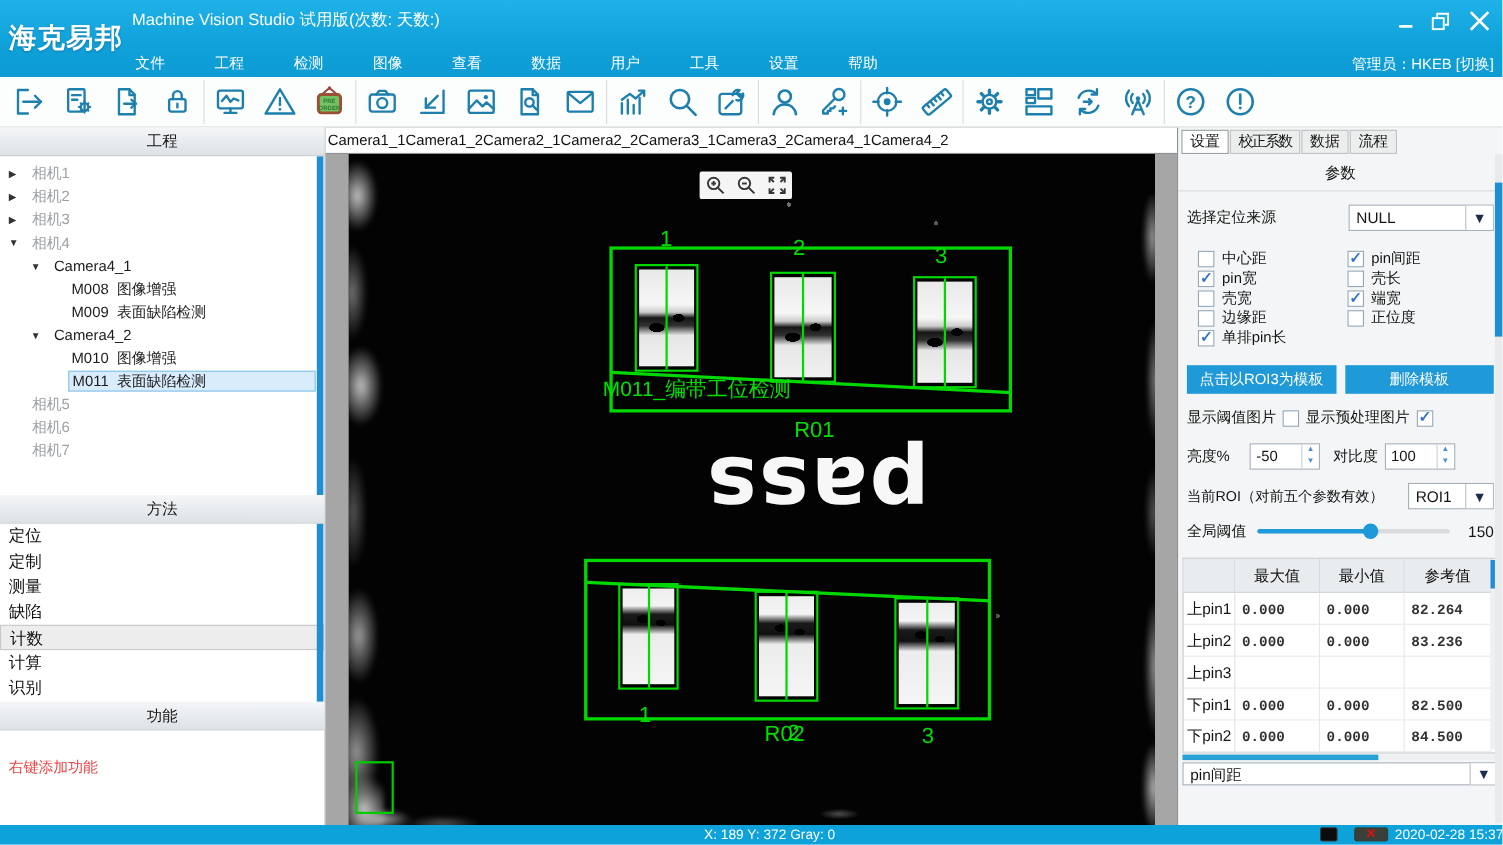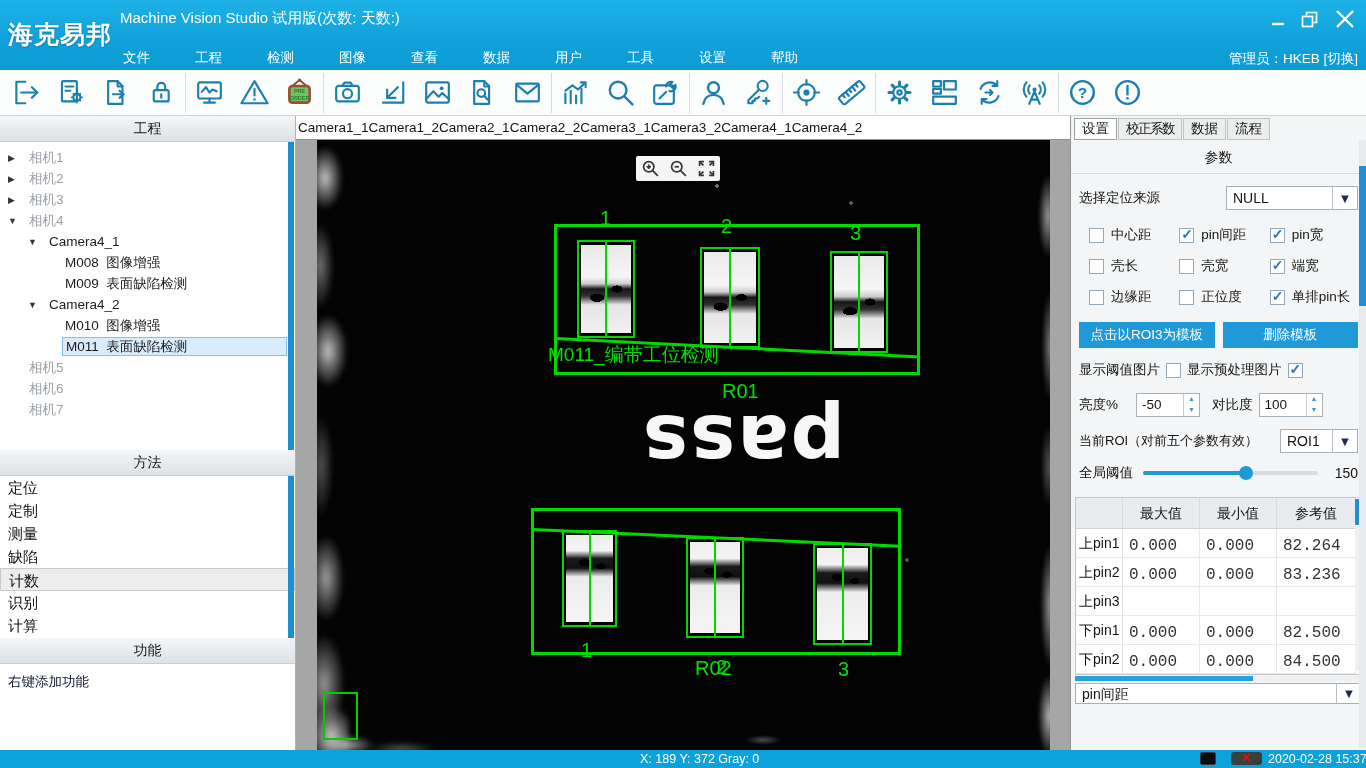--- a/index.html
+++ b/index.html
@@ -31,21 +31,21 @@
   .titem{height:21px;display:flex;align-items:center;font-size:13.5px;color:#1c1c1c;white-space:pre;}
   .titem .arr{width:18px;font-size:9px;color:#333;flex:0 0 18px;}
   .titem.muted .lbl{color:#9ba1a6;}
   .titem .lbl{padding:0 3px;}
   .titem.selected .lbl{background:#d9ecfb;border:1px solid #85c2e9;flex:1;margin-right:8px;line-height:17px;}
   .vscroll{position:absolute;right:1px;top:0;width:6px;background:#e9eaeb;}
   .vthumb{width:6px;background:#1f8ed3;}
   .methods{position:relative;height:162px;overflow:hidden;}
   .mitem{height:23px;line-height:23px;font-size:15px;color:#121212;padding-left:8px;box-sizing:border-box;}
   .mitem.selected{background:#ededee;border:1px solid #c9c9c9;}
-  .funchint{padding:9px 8px;color:#0f172a;font-size:13.5px;}
+  .funchint{padding:9px 8px;color:#ef4444;font-size:13.5px;margin-top:16px;}
 
   
   .viewer{position:absolute;left:296px;top:116px;width:774px;height:634px;background:#a6a6a6;}
   .tabbar{position:absolute;left:0;top:0;width:774px;height:24px;background:#fff;border-bottom:1px solid #8e9296;display:flex;padding-left:2px;box-sizing:border-box;}
   .itab{font-size:13.5px;color:#121212;line-height:23px;}
   .canvas{position:absolute;left:21px;top:24px;width:733px;height:610px;overflow:hidden;
     background:
       radial-gradient(circle 2px at 400px 46px,#6d6d6d 99%,transparent),
       radial-gradient(circle 2px at 534px 63px,#5a5a5a 99%,transparent),
       radial-gradient(ellipse 26px 7px at 446px 600px,#4b4b4b,transparent 70%),
@@ -104,41 +104,41 @@
     border-left:1px solid #8f9396;box-sizing:border-box;font-size:13.5px;color:#141414;}
   .rp-tabs{display:flex;height:22px;margin:2px 0 0 3px;}
   .rp-tab{padding:0 7px;line-height:20px;font-size:13.5px;background:#eceded;border:1px solid #bfc3c6;margin-right:1px;white-space:nowrap;}
   .rp-tab.selected{background:#fff;border-color:#9aa0a4;}
   .rp-title{text-align:center;height:24px;line-height:24px;font-size:14px;margin-top:5px;}
   .rp-divider{height:1px;background:#d7dadc;margin:4px 0 2px;}
   .rp-row{display:flex;align-items:center;padding:7px 8px;}
   .combo{background:#fff;border:1px solid #a6b0b9;display:flex;height:24px;box-sizing:border-box;}
   .combo .val{flex:1;padding:3px 6px;font-size:14px;white-space:nowrap;overflow:hidden;}
   .combo .dd{width:24px;border-left:1px solid #b7bfc6;display:flex;align-items:center;justify-content:center;color:#1d2b4e;font-size:13px;background:#fff;}
-  .cbgrid{display:grid;grid-template-columns:1fr 1fr 1fr;row-gap:13px;padding:9px 6px 8px 18px;}
+  .cbgrid{display:grid;grid-template-columns:1fr 1fr;padding:9px 6px 8px 18px;}
   .cbrow{display:flex;align-items:center;gap:7px;}
   .cb{width:15px;height:15px;background:#fff;border:1px solid #93a8b8;position:relative;flex:0 0 15px;box-sizing:border-box;}
   .cb.checked::after{content:"✓";position:absolute;left:1px;top:-3px;font-size:14px;font-weight:bold;color:#3173c6;}
   .cbl{font-size:13.5px;}
   .btnrow{display:flex;gap:8px;padding:8px 8px 4px;}
   .bluebtn{flex:1;height:26px;background:#2099d8;color:#fff;font-size:13.5px;border:none;
     display:flex;align-items:center;justify-content:center;font-family:"Liberation Sans",sans-serif;}
   .spin{width:64px;height:24px;border:1px solid #a6b0b9;background:#fff;display:flex;box-sizing:border-box;}
   .spin .sval{flex:1;padding:3px 5px;font-size:13.5px;}
   .spin .sarr{width:15px;border-left:1px solid #c8cfd4;display:flex;flex-direction:column;}
   .spin .sarr span{flex:1;font-size:7px;line-height:10px;text-align:center;color:#4a90d9;}
   .slider{position:relative;flex:1;height:18px;margin:0 10px;}
   .strack{position:absolute;top:7px;left:0;right:0;height:4px;background:#d9dcde;border-radius:2px;}
   .sfill{position:absolute;top:7px;left:0;width:59%;height:4px;background:#1f9ad9;border-radius:2px;}
   .shandle{position:absolute;top:2px;left:calc(59% - 7px);width:14px;height:14px;border-radius:50%;background:#1f9ad9;}
   .tablewrap{position:relative;margin:8px 4px 0;background:#fff;border:1px solid #c2c6c9;}
   .ptable{display:grid;grid-template-columns:47px 77px 77px 79px;}
   .ptable .th{height:30px;line-height:30px;text-align:center;font-size:14px;background:#e8ecef;border-bottom:1px solid #cfd3d6;border-right:1px solid #d8dcdf;}
   .ptable .rn{font-size:14px;padding:6px 2px 0 3px;border-right:1px solid #e0e3e5;border-bottom:1px solid #e6e9eb;height:22px;}
-  .ptable .td{font-size:16px;color:#333;padding:8px 0 0 6px;border-right:1px solid #e6e9eb;border-bottom:1px solid #e6e9eb;height:20px;font-family:"Liberation Mono",monospace;}
+  .ptable .td{font-size:13px;color:#333;padding:8px 0 0 6px;border-right:1px solid #e6e9eb;border-bottom:1px solid #e6e9eb;height:20px;font-family:"Liberation Mono",monospace;font-weight:bold;}
   .tbl-vscroll{position:absolute;right:0;top:1px;width:6px;height:98%;background:#eef0f1;}
   .tbl-vthumb{width:6px;height:26px;background:#1f8ed3;}
   .hscroll{height:5px;margin:1px 4px 0;background:#eef0f1;}
   .hthumb{width:62%;height:5px;background:#2aa0d8;}
   .rp-combo-row{margin:2px 4px 0;}
   .rp-scroll{position:absolute;right:0;top:24px;width:7px;height:608px;background:#e9eaeb;}
   .rp-sthumb{width:7px;height:140px;margin-top:26px;background:#1f8ed3;}
 
   
   .statusbar{position:absolute;left:0;top:750px;width:1366px;height:18px;background:#0da2da;color:#fff;font-size:12.5px;}
@@ -403,22 +403,22 @@
     <div class="panelheader">方法</div>
     <div class="methods" id="methods">
       <div class="vscroll" style="top:0;height:100%;">
           <div class="vthumb" style="height:100%;"></div>
         </div>
     <div class="mitem">定位</div>
         <div class="mitem">定制</div>
         <div class="mitem">测量</div>
         <div class="mitem">缺陷</div>
         <div class="mitem selected">计数</div>
+        <div class="mitem">计算</div>
         <div class="mitem">识别</div>
-        <div class="mitem">计算</div>
       </div>
     <div class="panelheader">功能</div>
     <div class="funchint">右键添加功能</div>
   </aside>
 
   <div class="viewer">
     <div class="tabbar" id="imagetabs">
         <span class="itab">Camera1_1</span>
         <span class="itab">Camera1_2</span>
         <span class="itab">Camera2_1</span>

